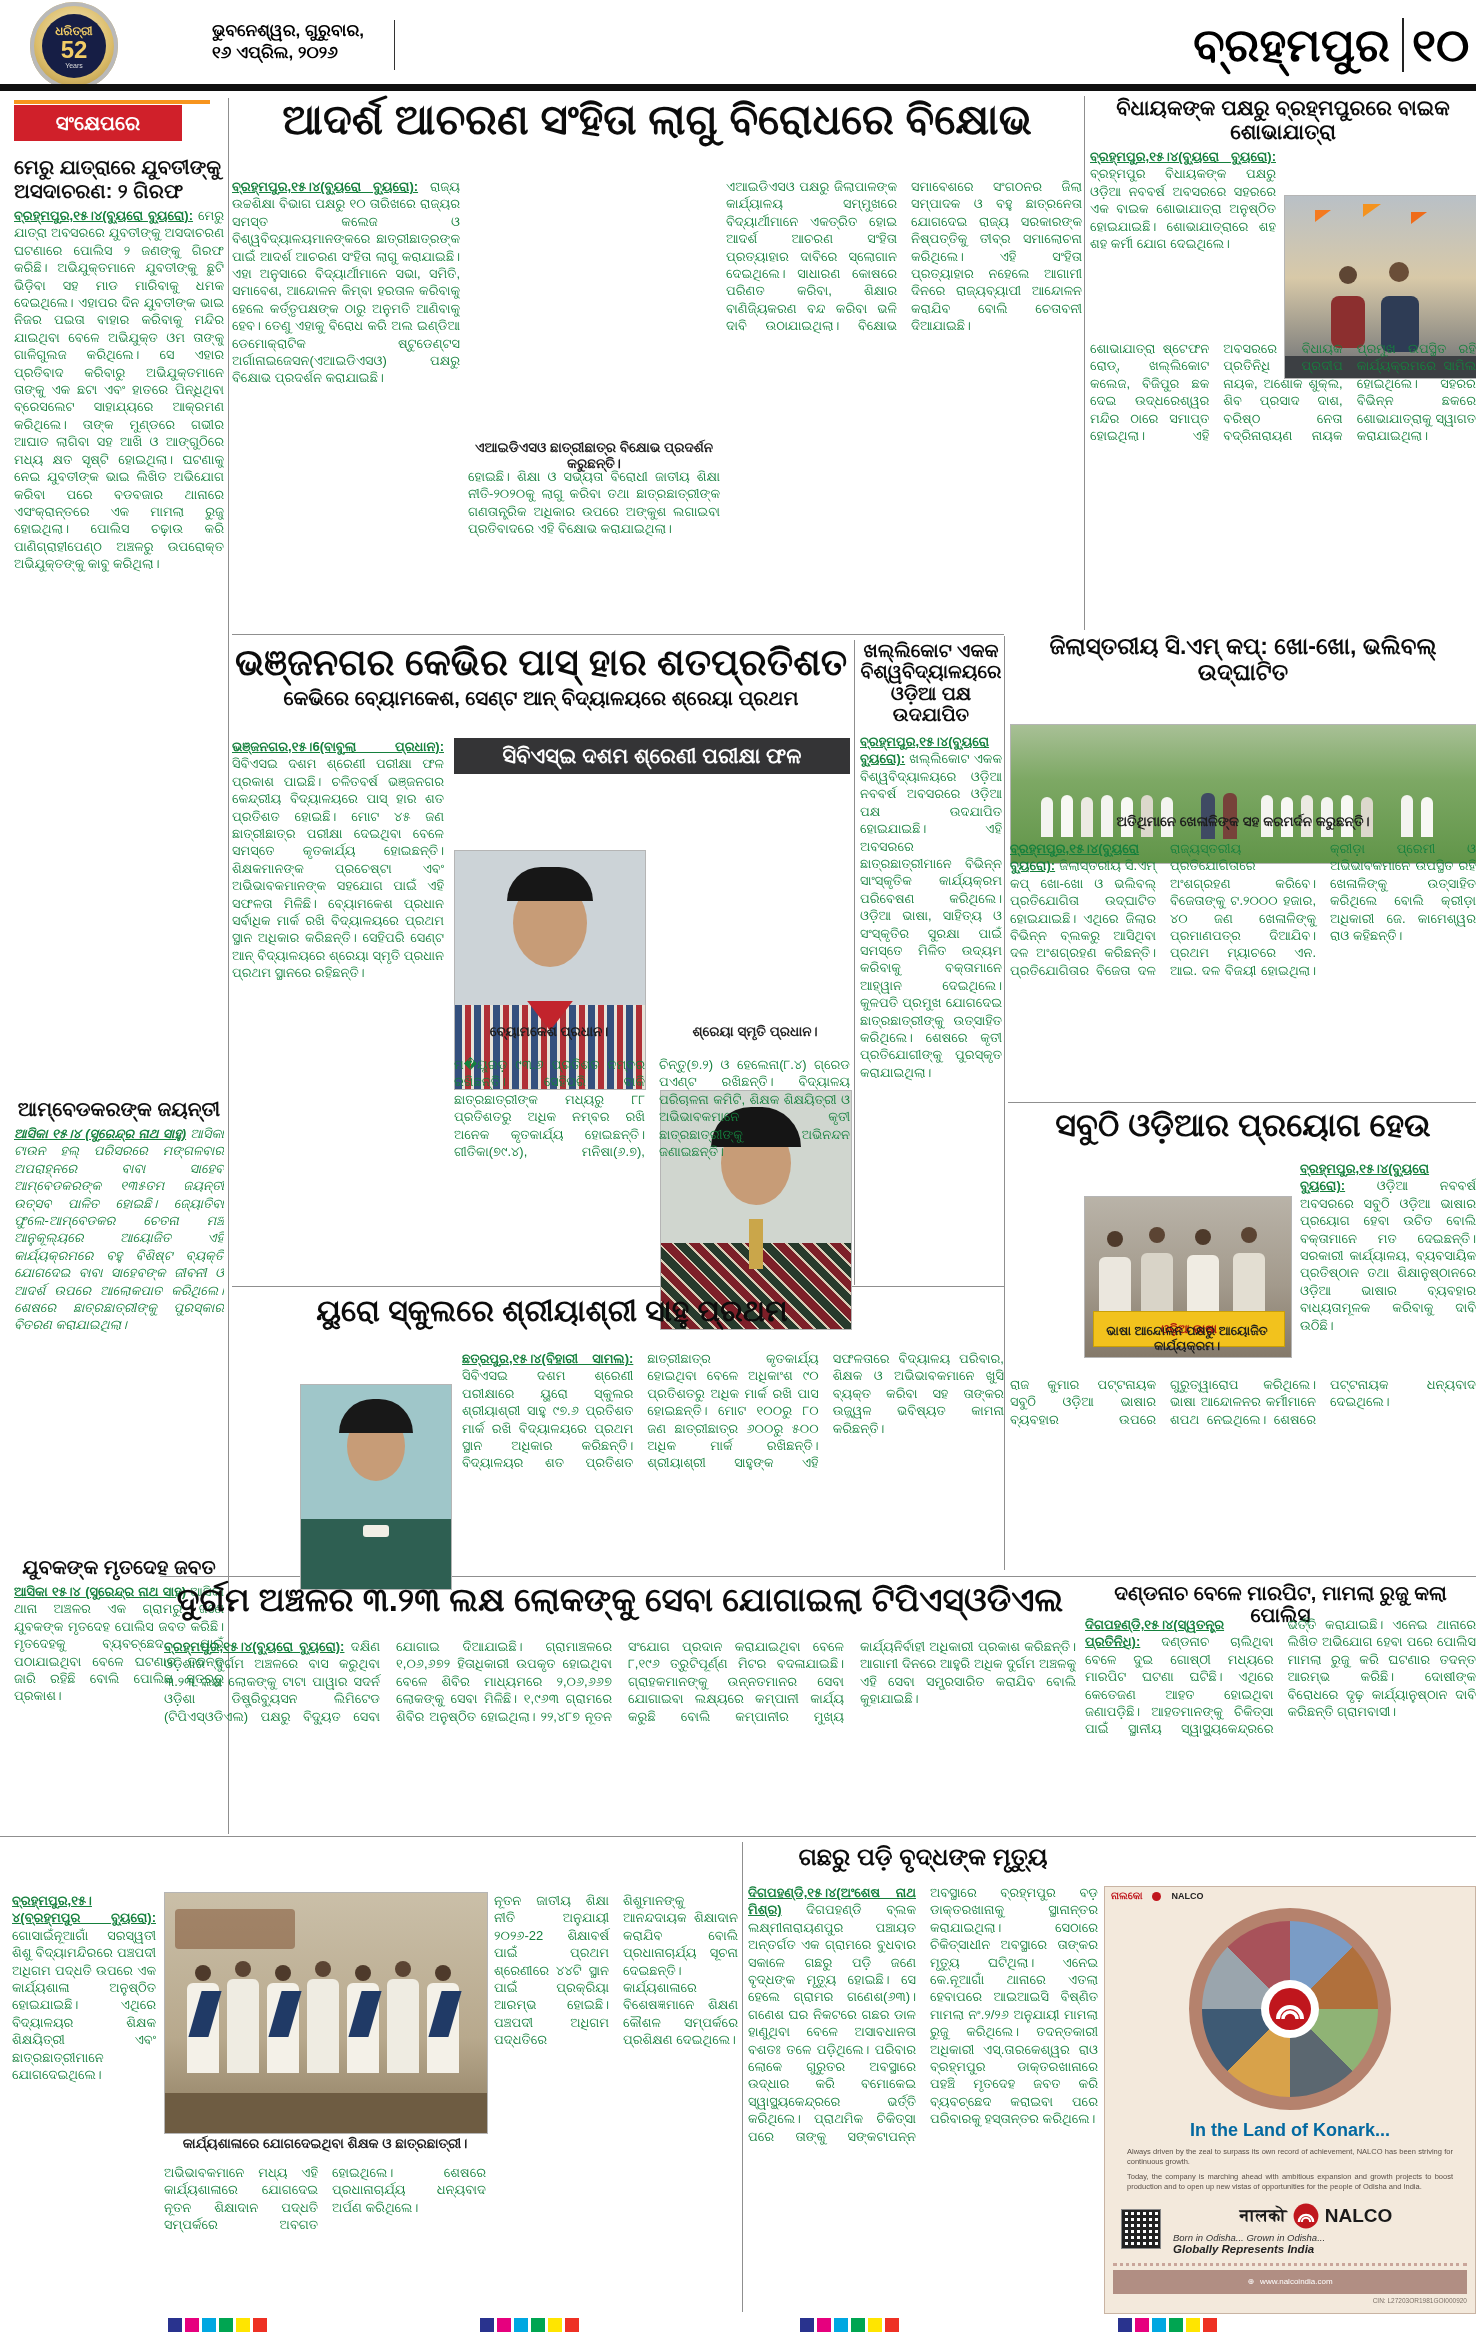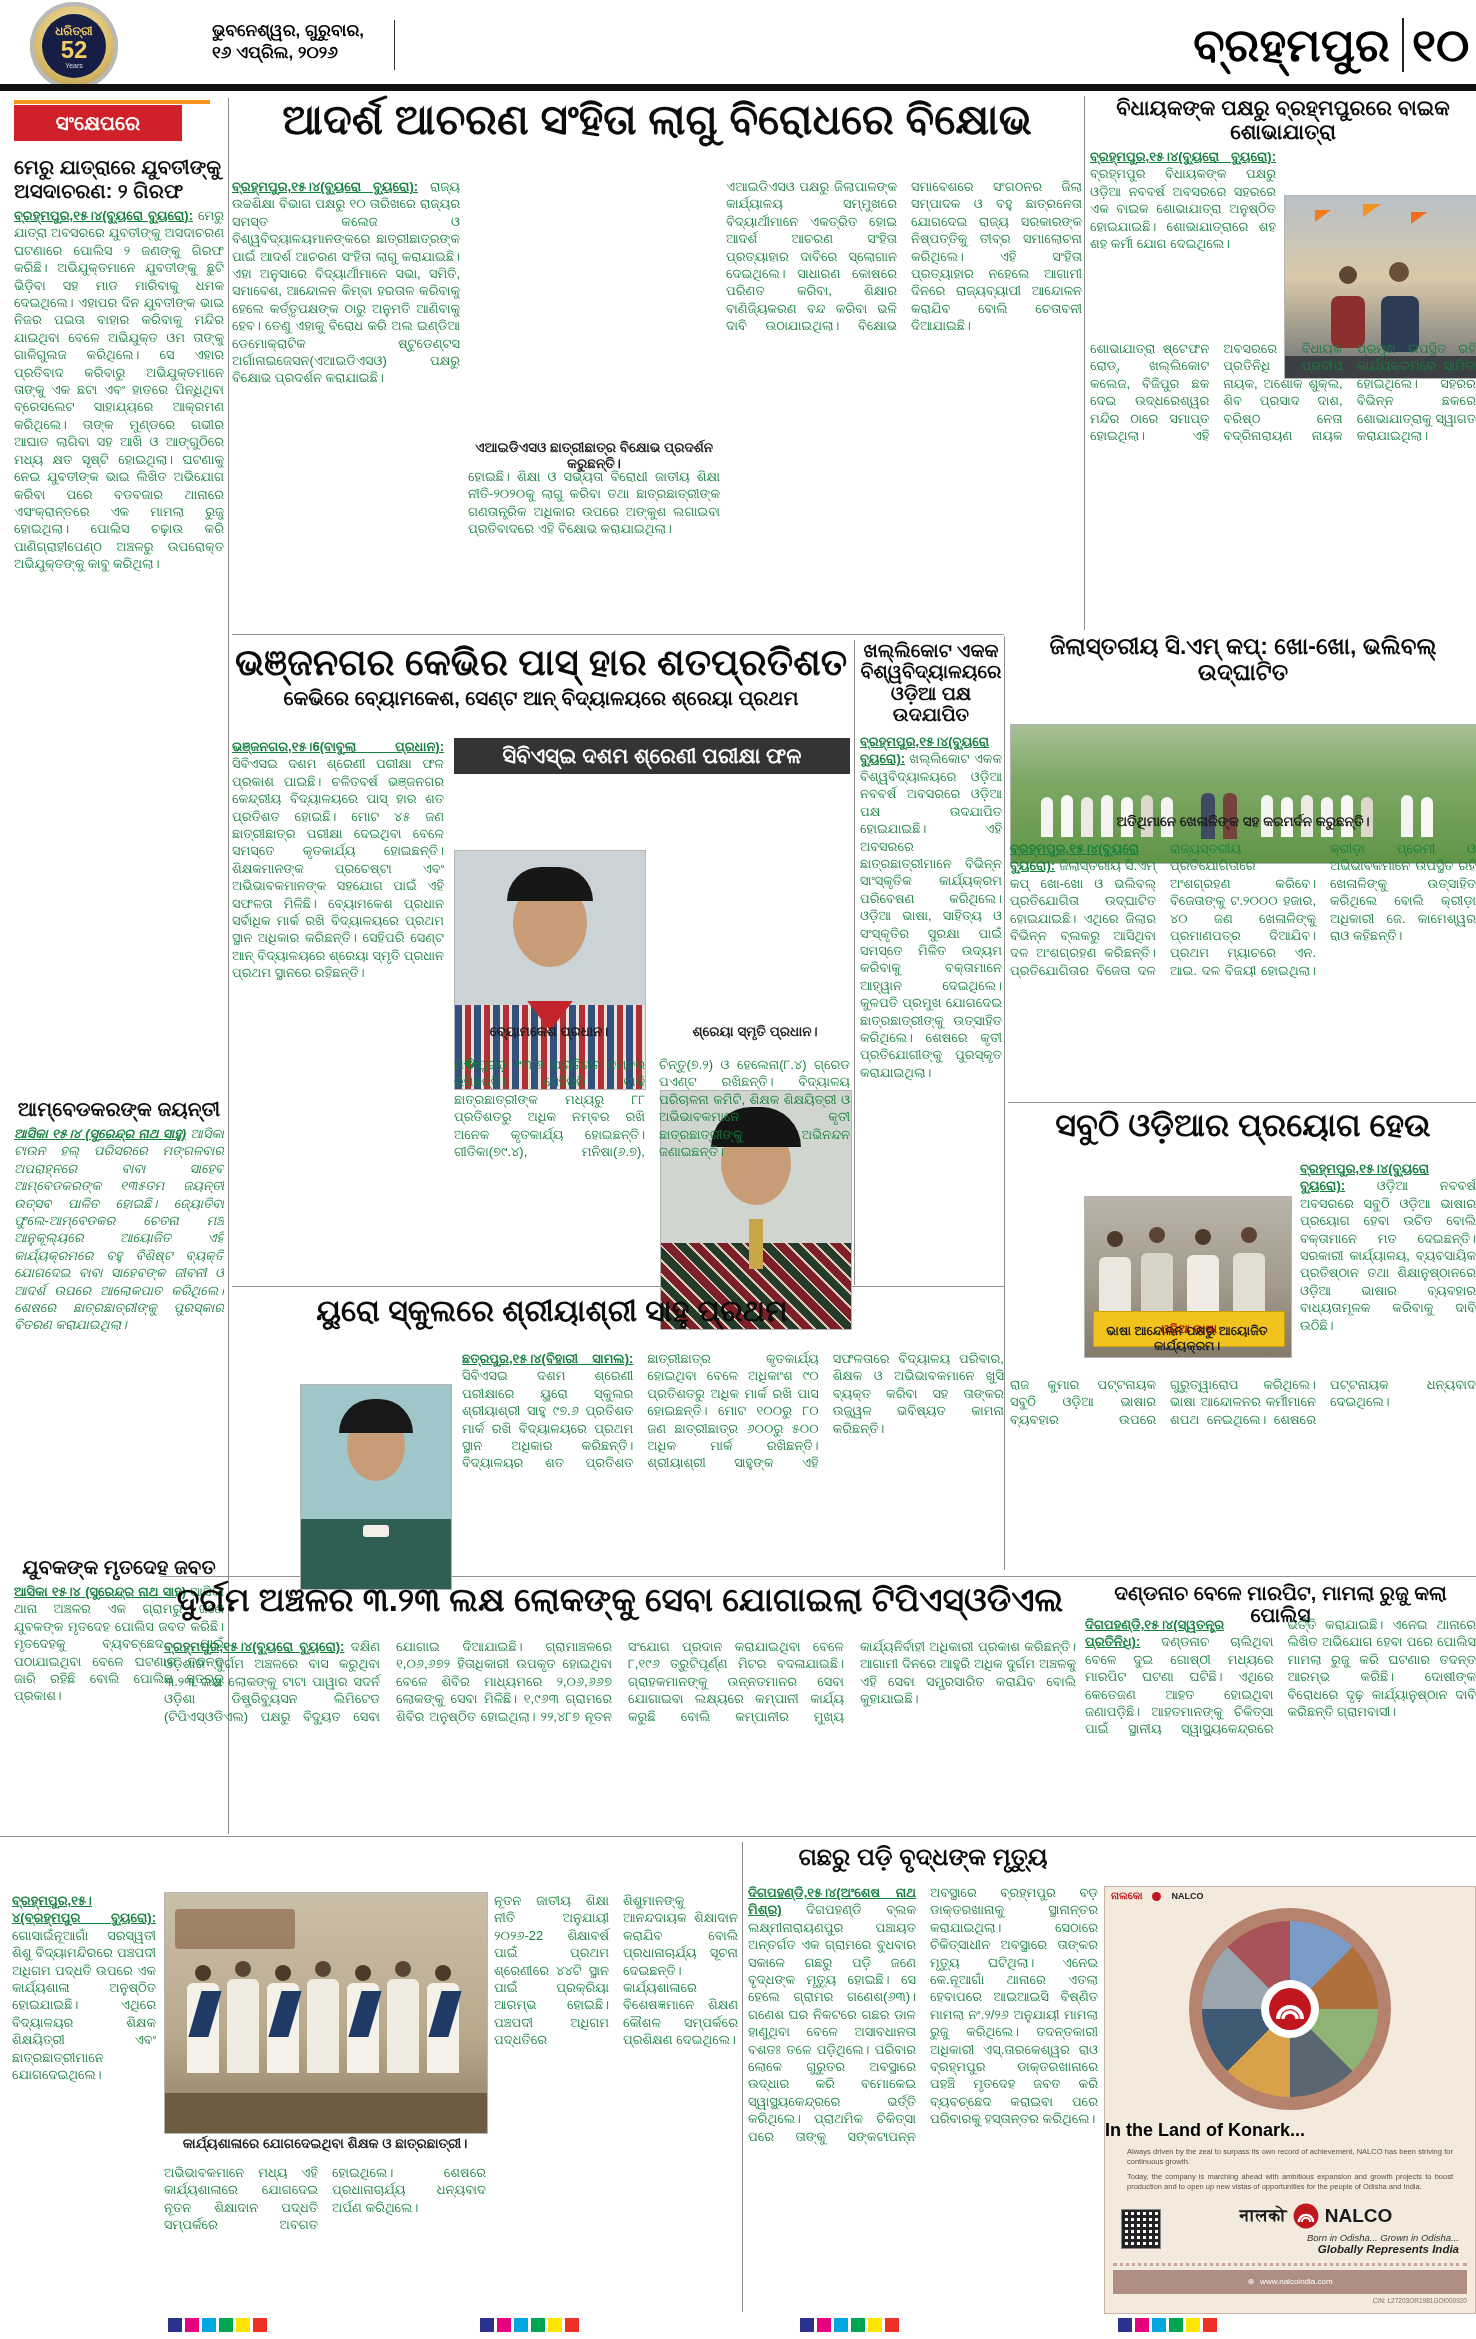--- a/index.html
+++ b/index.html
@@ -25,21 +25,21 @@
   .brief-title{font-weight:bold;font-size:20px;text-align:center;margin:10px 0 4px 0;line-height:1.2;}
   
   .resbox{background:#343436;color:#fff;font-weight:bold;font-size:21px;text-align:center;line-height:36px;}
   
   .photo{position:relative;overflow:hidden;background:#c7c7c7;border:1px solid #b5b5b5;}
   .person{position:absolute;border-radius:6px 6px 0 0;}
   .head{position:absolute;border-radius:50%;}
   .flag{position:absolute;width:0;height:0;}
   
   .ad{background:#f3e9dc;border:1px solid #c9b4a3;}
-  .ad-heading{color:#000000;font-weight:bold;font-size:18px;text-align:left;}
+  .ad-heading{color:#0369a1;font-weight:bold;font-size:18px;text-align:center;}
   .ad-para{font-size:7.5px;line-height:1.35;color:#5a4f47;text-align:justify;}
   .wheel{border-radius:50%;border:13px solid #b5826d;
          background:conic-gradient(#7a9cc6 0 45deg,#b0703c 45deg 90deg,#8fb375 90deg 135deg,#5b6770 135deg 180deg,
                     #d8a24a 180deg 225deg,#3e5a74 225deg 270deg,#9aa5ad 270deg 315deg,#a8525a 315deg 360deg);
          position:relative;}
   .wheel-hub{position:absolute;left:50%;top:50%;transform:translate(-50%,-50%);width:58px;height:58px;border-radius:50%;background:#fff;
              display:flex;align-items:center;justify-content:center;}
   .qr{width:38px;height:38px;background:
       repeating-linear-gradient(0deg,#222 0 3px,transparent 3px 6px),
       repeating-linear-gradient(90deg,#222 0 3px,transparent 3px 6px),#fff;border:1px solid #888;}
@@ -313,21 +313,21 @@
           <path d="M10 32 a12 12 0 0 1 24 0" fill="none" stroke="#ffffff" stroke-width="4"></path>
           <path d="M15 32 a7 7 0 0 1 14 0" fill="none" stroke="#ffffff" stroke-width="3.4"></path>
         </svg>
       </div>
     </div>
     <div class="ad-heading" style="margin-top:10px;">In the Land of Konark...</div>
     <div class="ad-para" style="margin:6px 22px 0 22px;">Always driven by the zeal to surpass its own record of achievement, NALCO has been striving for continuous growth.</div>
     <div class="ad-para" style="margin:5px 22px 0 22px;">Today, the company is marching ahead with ambitious expansion and growth projects to boost production and to open up new vistas of opportunities for the people of Odisha and India.</div>
     <div style="display:flex;align-items:center;margin:10px 16px 0 16px;gap:12px;">
       <div class="qr"></div>
-      <div style="flex:1;text-align:right;">
+      <div style="flex:1;text-align:left;">
         <div style="display:flex;align-items:center;justify-content:center;gap:6px;">
           <span style="font-weight:bold;font-size:17px;color:#1a1a1a;">नालको</span>
           <svg width="26" height="26" viewBox="0 0 44 44">
             <circle cx="22" cy="22" r="21" fill="#c0161d"></circle>
             <path d="M10 32 a12 12 0 0 1 24 0" fill="none" stroke="#ffffff" stroke-width="4"></path>
             <path d="M15 32 a7 7 0 0 1 14 0" fill="none" stroke="#ffffff" stroke-width="3.4"></path>
           </svg>
           <span style="font-weight:bold;font-size:19px;color:#1a1a1a;">NALCO</span>
         </div>
         <div style="font-size:9.5px;font-style:italic;color:#333;margin-top:3px;">Born in Odisha... Grown in Odisha...</div>

